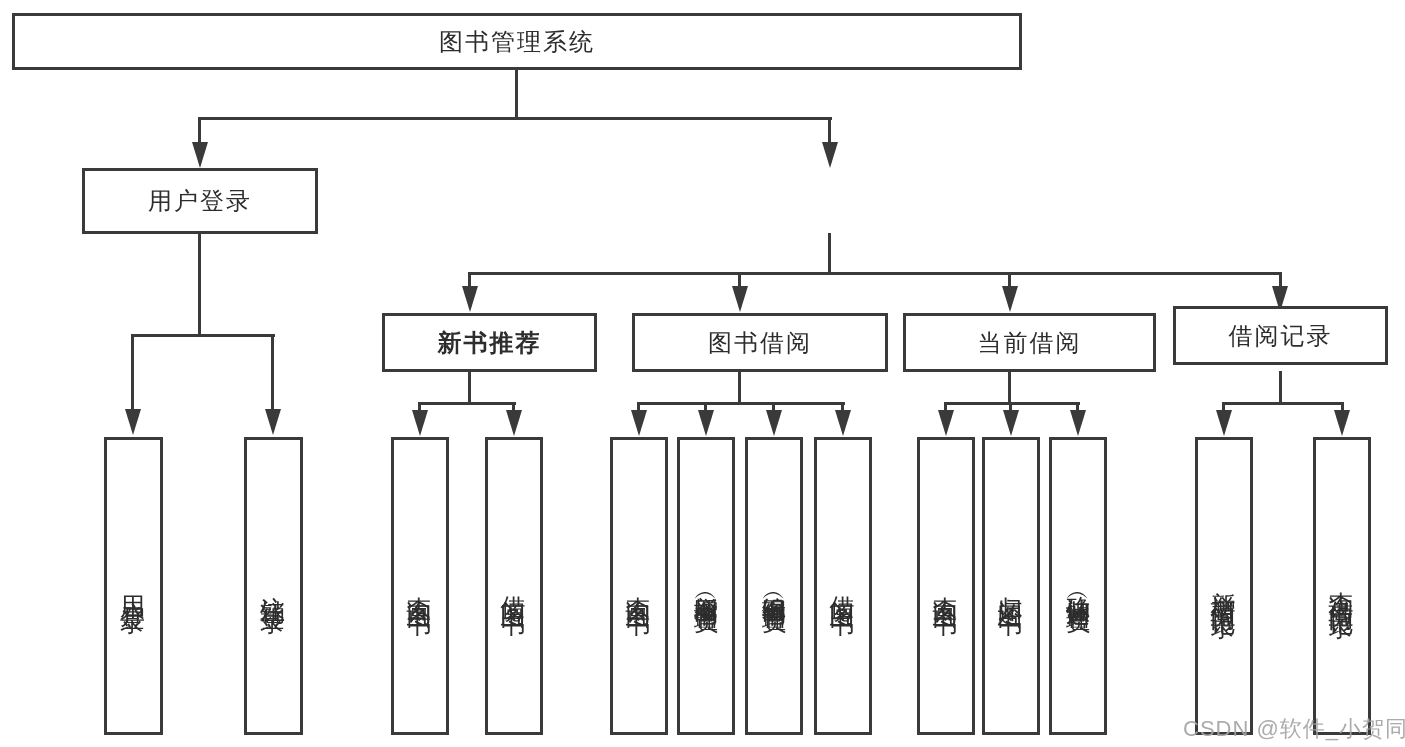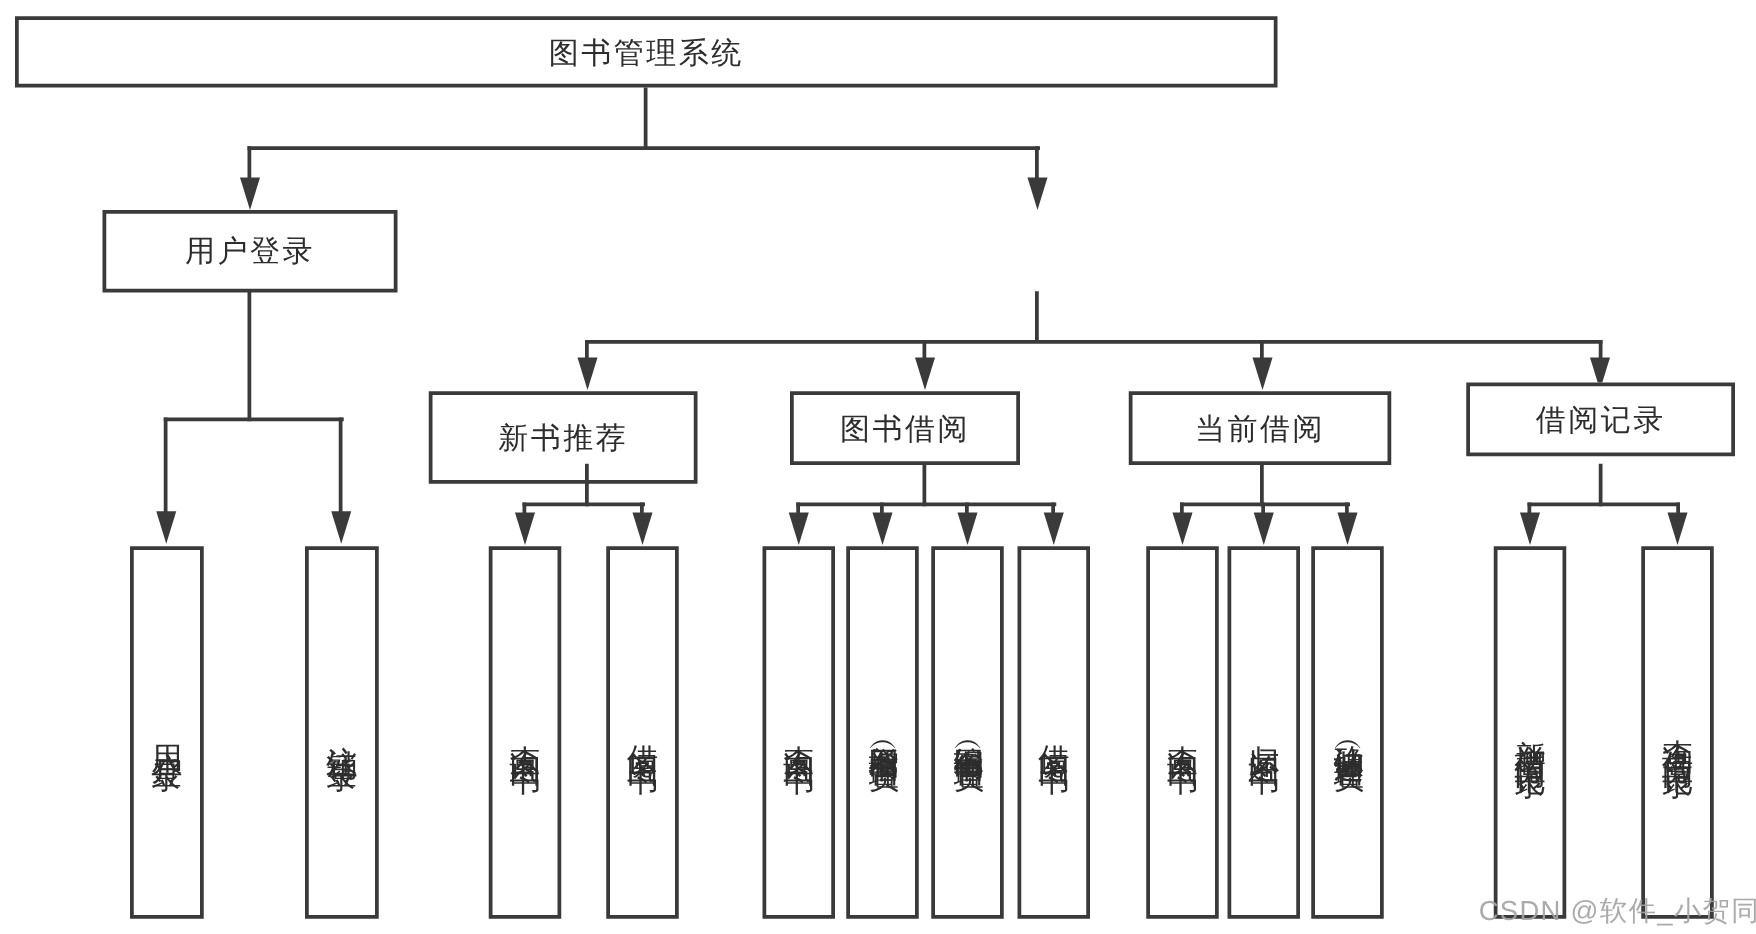--- a/index.html
+++ b/index.html
@@ -77,27 +77,27 @@
   <div class="line" style="left:468px;top:272px;width:814px;height:3px;"></div>
   <div class="line" style="left:468px;top:272px;width:3px;height:18px;"></div>
   <div class="line" style="left:738px;top:272px;width:3px;height:18px;"></div>
   <div class="line" style="left:1008px;top:272px;width:3px;height:18px;"></div>
   <div class="line" style="left:1279px;top:272px;width:3px;height:18px;"></div>
   <div class="arrow" style="left:462px;top:286px;"></div>
   <div class="arrow" style="left:732px;top:286px;"></div>
   <div class="arrow" style="left:1002px;top:286px;"></div>
   <div class="arrow" style="left:1272px;top:286px;"></div>
 
-  <div class="box" style="left:343px;top:313px;width:215px;height:74px;">
+  <div class="box" style="left:382px;top:313px;width:215px;height:59px;font-weight:bold;">
     <span class="h-label">新书推荐</span>
   </div>
-  <div class="box" style="left:632px;top:313px;width:184px;height:59px;">
+  <div class="box" style="left:632px;top:313px;width:256px;height:59px;">
     <span class="h-label">图书借阅</span>
   </div>
-  <div class="box" style="left:903px;top:313px;width:210px;height:59px;">
+  <div class="box" style="left:903px;top:313px;width:253px;height:59px;">
     <span class="h-label">当前借阅</span>
   </div>
   <div class="box" style="left:1173px;top:306px;width:215px;height:59px;">
     <span class="h-label">借阅记录</span>
   </div>
 
   <div class="line" style="left:468px;top:371px;width:3px;height:34px;"></div>
   <div class="line" style="left:418px;top:402px;width:98px;height:3px;"></div>
   <div class="line" style="left:418px;top:402px;width:3px;height:13px;"></div>
   <div class="line" style="left:512px;top:402px;width:3px;height:13px;"></div>

